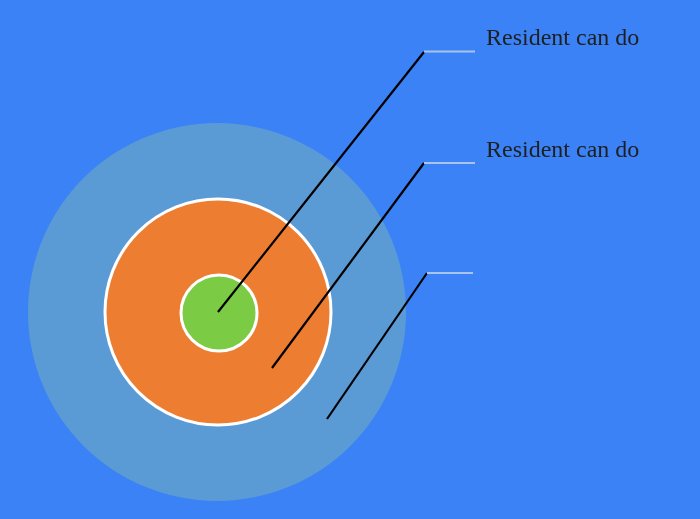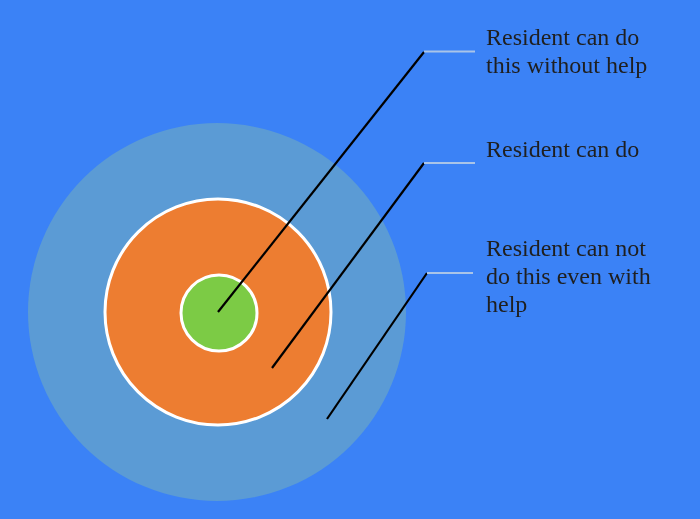--- a/index.html
+++ b/index.html
@@ -54,26 +54,20 @@
 
     <line x1="272" y1="368" x2="424" y2="163" stroke-width="2.2" stroke="#000000"></line>
     <line x1="424" y1="163" x2="475" y2="163" stroke-width="1.8" stroke="#A9C4E8"></line>
 
     <line x1="327" y1="419" x2="427" y2="273" stroke-width="2.2" stroke="#000000"></line>
     <line x1="427" y1="273" x2="473" y2="273" stroke-width="1.8" stroke="#A9C4E8"></line>
   </svg>
 
   <div class="callout-label label-1">
     <span class="ln">Resident can do</span>
-    <span class="ln">this without help</span>
   </div>
 
   <div class="callout-label label-2">
     <span class="ln">Resident can do</span>
   </div>
 
-  <div class="callout-label label-3">
-    <span class="ln">Resident can not</span>
-    <span class="ln">do this even with</span>
-    <span class="ln">help</span>
-  </div>
 
 </div>
 
 </body></html>

